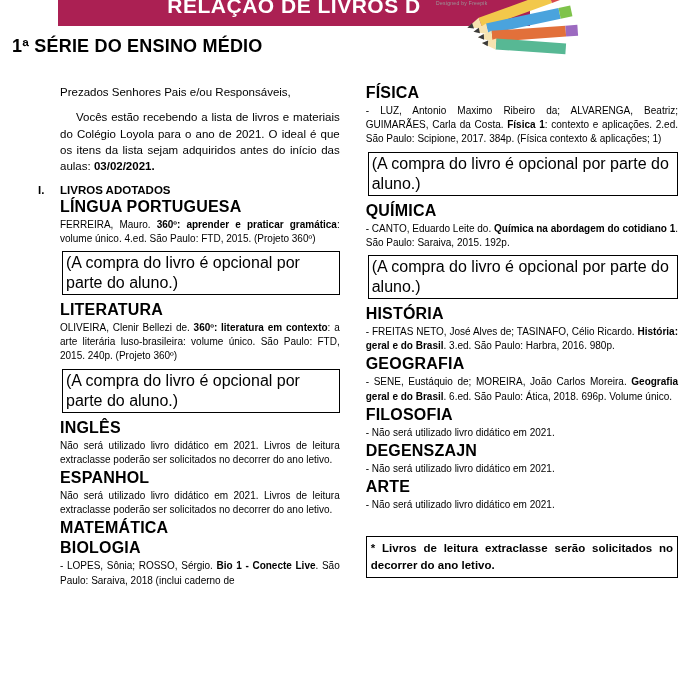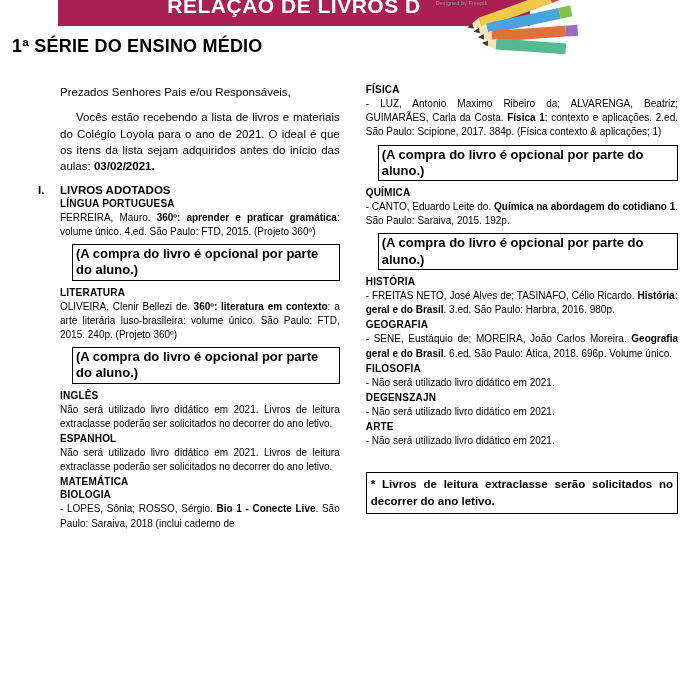--- a/index.html
+++ b/index.html
@@ -95,40 +95,40 @@
   .intro-indent { text-indent: 16px; }
   .roman-head {
     font-size: 11.5px;
     font-weight: bold;
     margin: 8px 0 2px -22px;
     display: flex;
     gap: 10px;
   }
   .roman-head .num { width: 12px; }
   .subject {
-    font-size: 10px;
+    font-size: 16px;
     font-weight: bold;
     margin: 2px 0 2px 0;
     letter-spacing: 0.2px;
   }
   .subject.first { margin-top: 0; }
   .entry {
     font-size: 10px;
     line-height: 1.42;
     text-align: justify;
     margin: 0 0 2px 0;
   }
   .b { font-weight: bold; }
   .note {
     display: inline-block;
-    font-size: 13px;
-    font-weight: bold;
+    font-size: 16px;
+    font-weight: normal;
     border: 1.6px solid #000000;
     padding: 1px 3px;
-    margin: 3px 0 4px 12px;
+    margin: 3px 0 4px 2px;
     line-height: 1.25;
   }
   .footnote {
     font-size: 11.5px;
     font-weight: bold;
     line-height: 1.45;
     border: 1.6px solid #000000;
     padding: 3px 4px;
     margin-top: 24px;
     text-align: justify;

